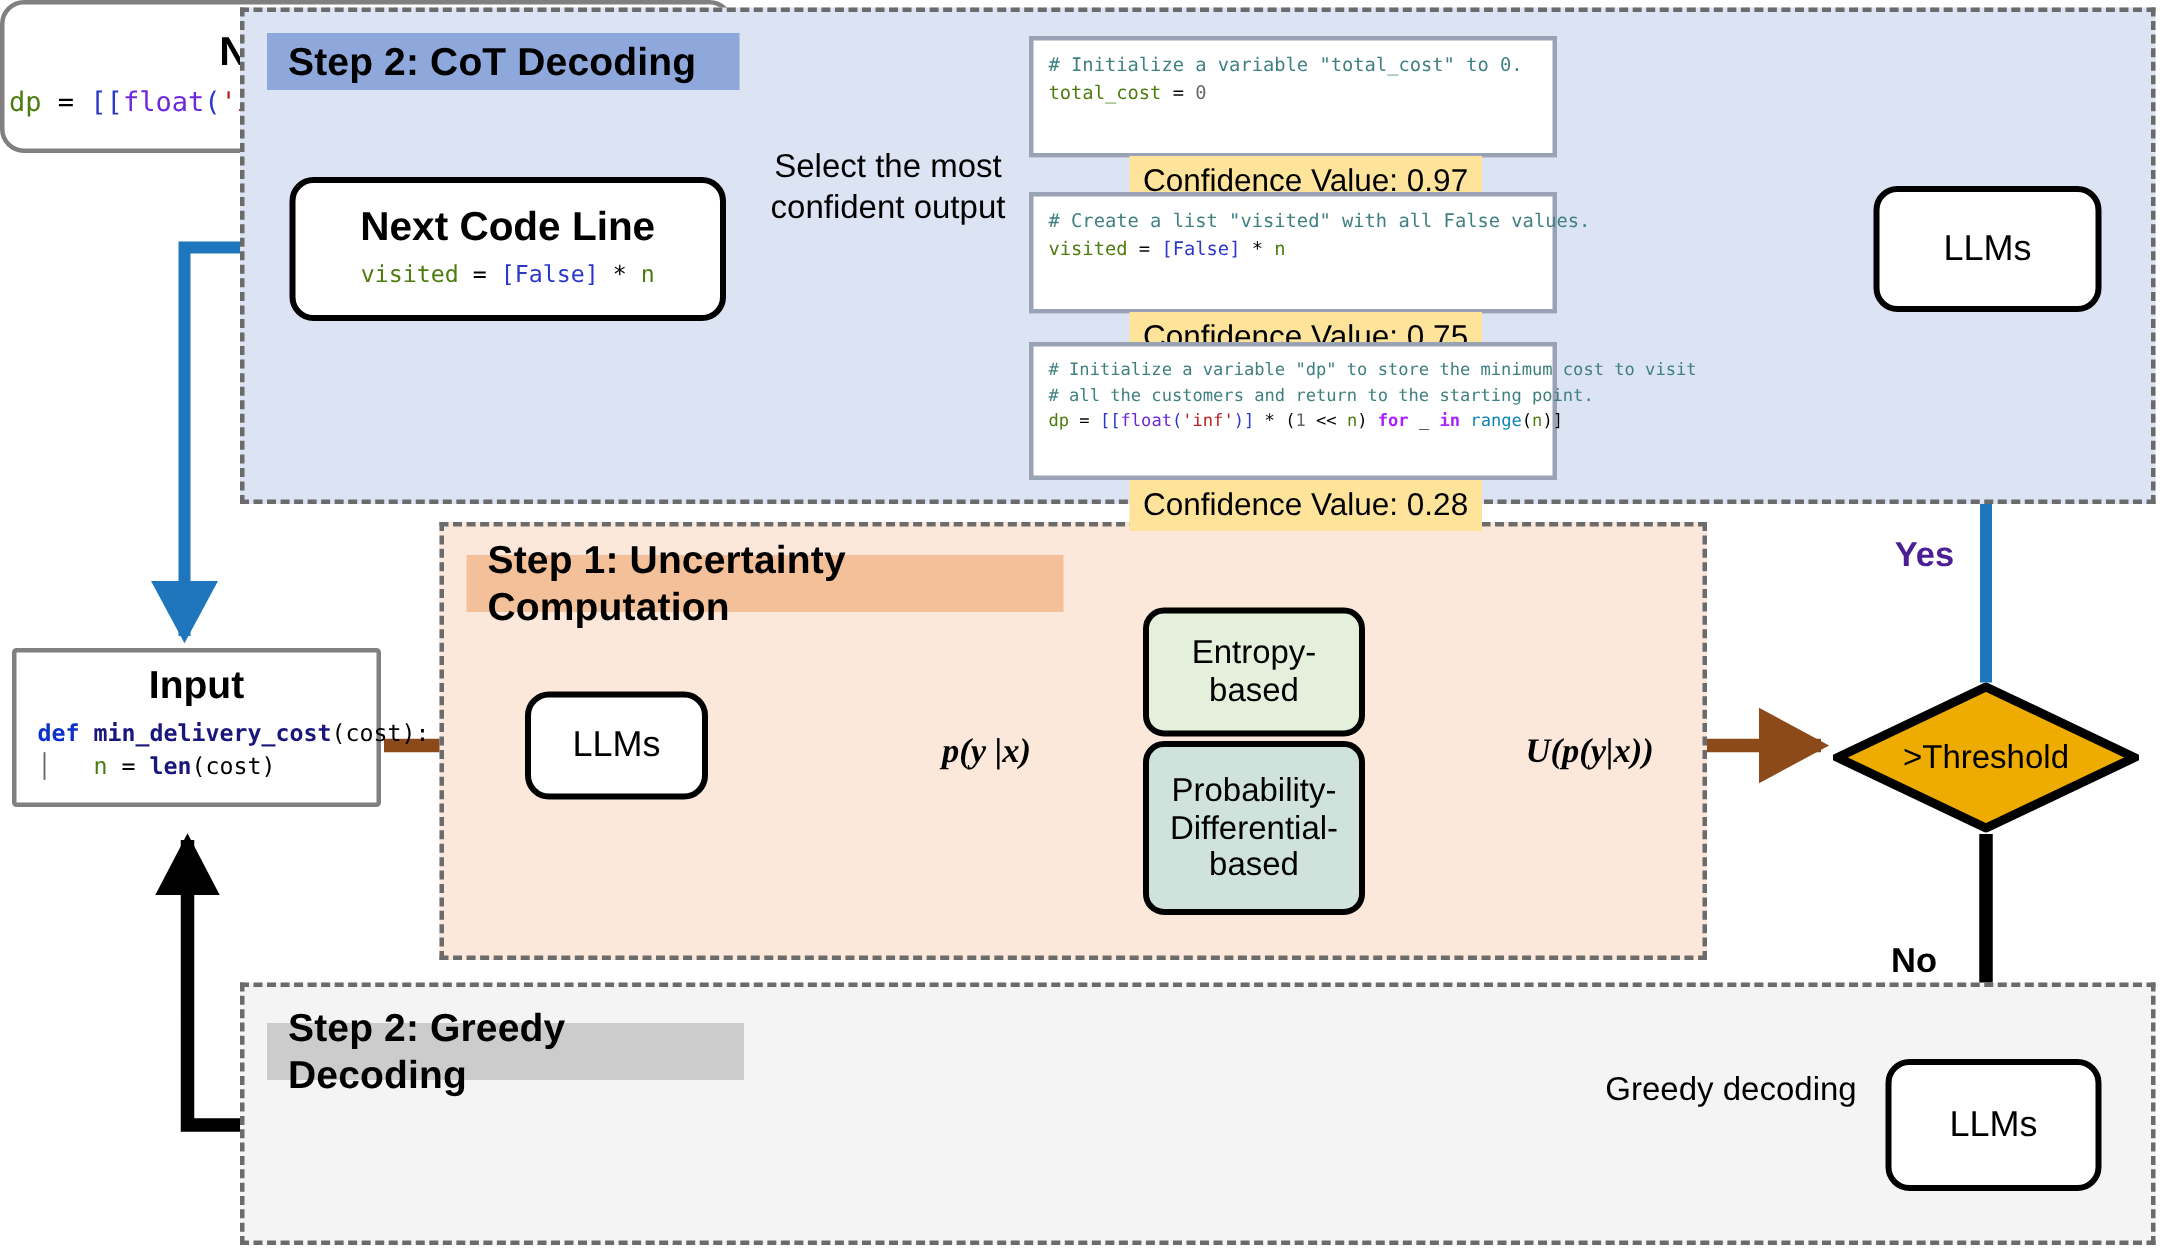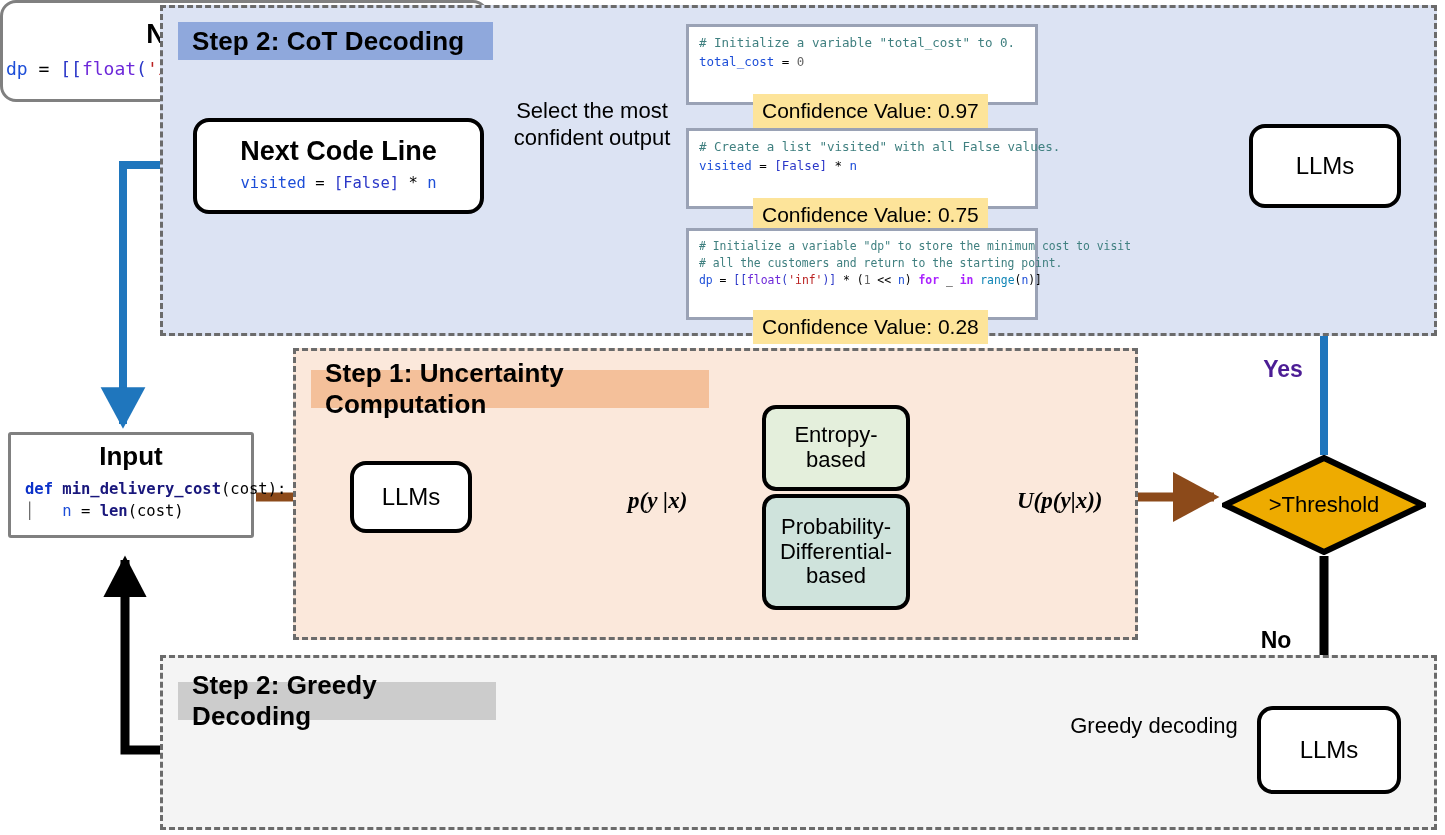--- a/index.html
+++ b/index.html
@@ -26,21 +26,21 @@
         border-radius:16px;display:flex;flex-direction:column;align-items:center;
         justify-content:center;}
   .node .ttl{font-weight:bold;font-size:26px;line-height:1.1;}
   .node .plain{font-size:24px;line-height:1.1;}
 
   
   .code{font-family:"DejaVu Sans Mono","Liberation Mono",monospace;font-size:15.5px;
         line-height:1.45;white-space:pre;}
   .c-def{color:#0b31c9;font-weight:bold;}
   .c-fn{color:#19177c;font-weight:bold;}
-  .c-var{color:#1d4ed8;}
+  .c-var{color:#4d7c0f;}
   .c-blue{color:#2b37c8;}
   .c-kw{color:#aa22ff;font-weight:bold;}
   .c-green{color:#6d28d9;}
   .c-str{color:#ba2121;}
   .c-teal{color:#0e84b5;}
   .c-cmt{color:#408080;font-style:normal;}
   .c-op{color:#666;}
   .c-blk{color:#000;}
   .c-num{color:#666;}
 
@@ -79,21 +79,21 @@
       display:flex;align-items:center;justify-content:center;font-size:22px;color:#000;}
 
   
   .card{position:absolute;box-sizing:border-box;background:#fff;border:3px solid #9aa2b5;}
   #card1{left:686px;top:24px;width:352px;height:81px;}
   #card2{left:686px;top:128px;width:352px;height:81px;}
   #card3{left:686px;top:228px;width:352px;height:92px;}
   .card .code{padding:7px 10px 0 10px;font-size:12.5px;line-height:1.5;}
   #card3 .code{font-size:11.4px;}
   .conf{display:inline-block;background:#fde49a;font-size:21px;font-weight:normal;
-        padding:1px 9px;margin-left:54px;margin-top:4px;
+        padding:1px 9px;margin-left:54px;margin-top:14px;
         font-family:"Liberation Sans","DejaVu Sans",sans-serif;color:#000;}
 
   
   .elabel{position:absolute;text-align:center;font-size:22px;line-height:1.22;color:#000;}
   #lbl-select{left:494px;top:98px;width:196px;}
   #lbl-generate{left:1075px;top:98px;width:180px;}
   #lbl-greedy-dec{left:1058px;top:713px;width:192px;}
   #lbl-yes{left:1248px;top:355px;width:70px;font-weight:bold;color:#4c1d95;font-size:23px;}
   #lbl-no{left:1248px;top:578px;width:56px;font-weight:bold;color:#000;font-size:23px;margin-top:48px;}
 

